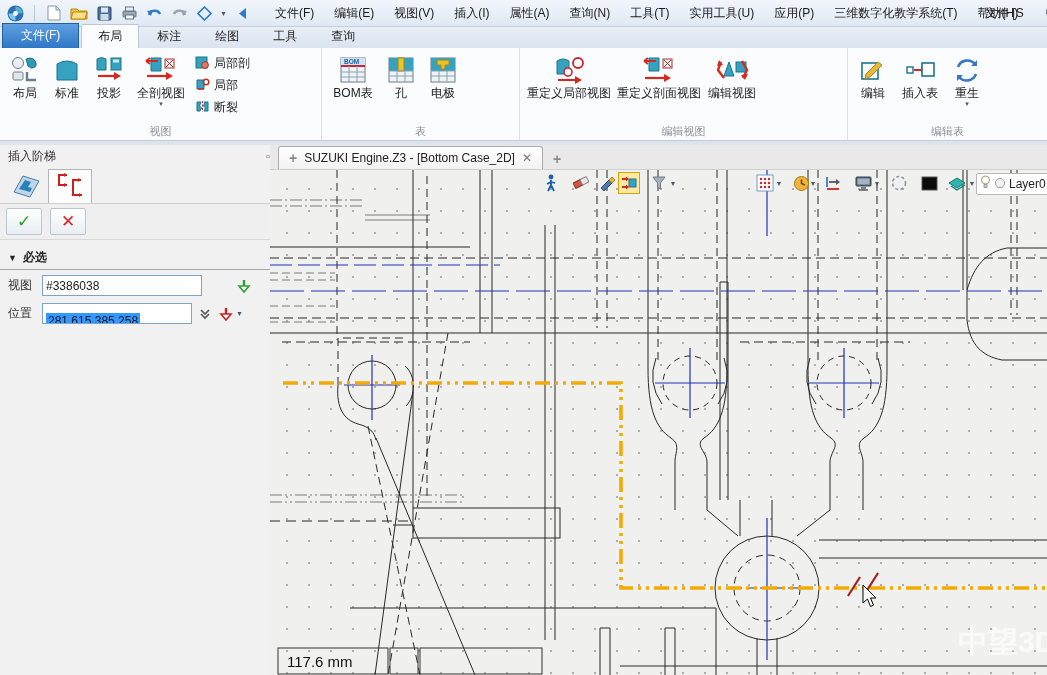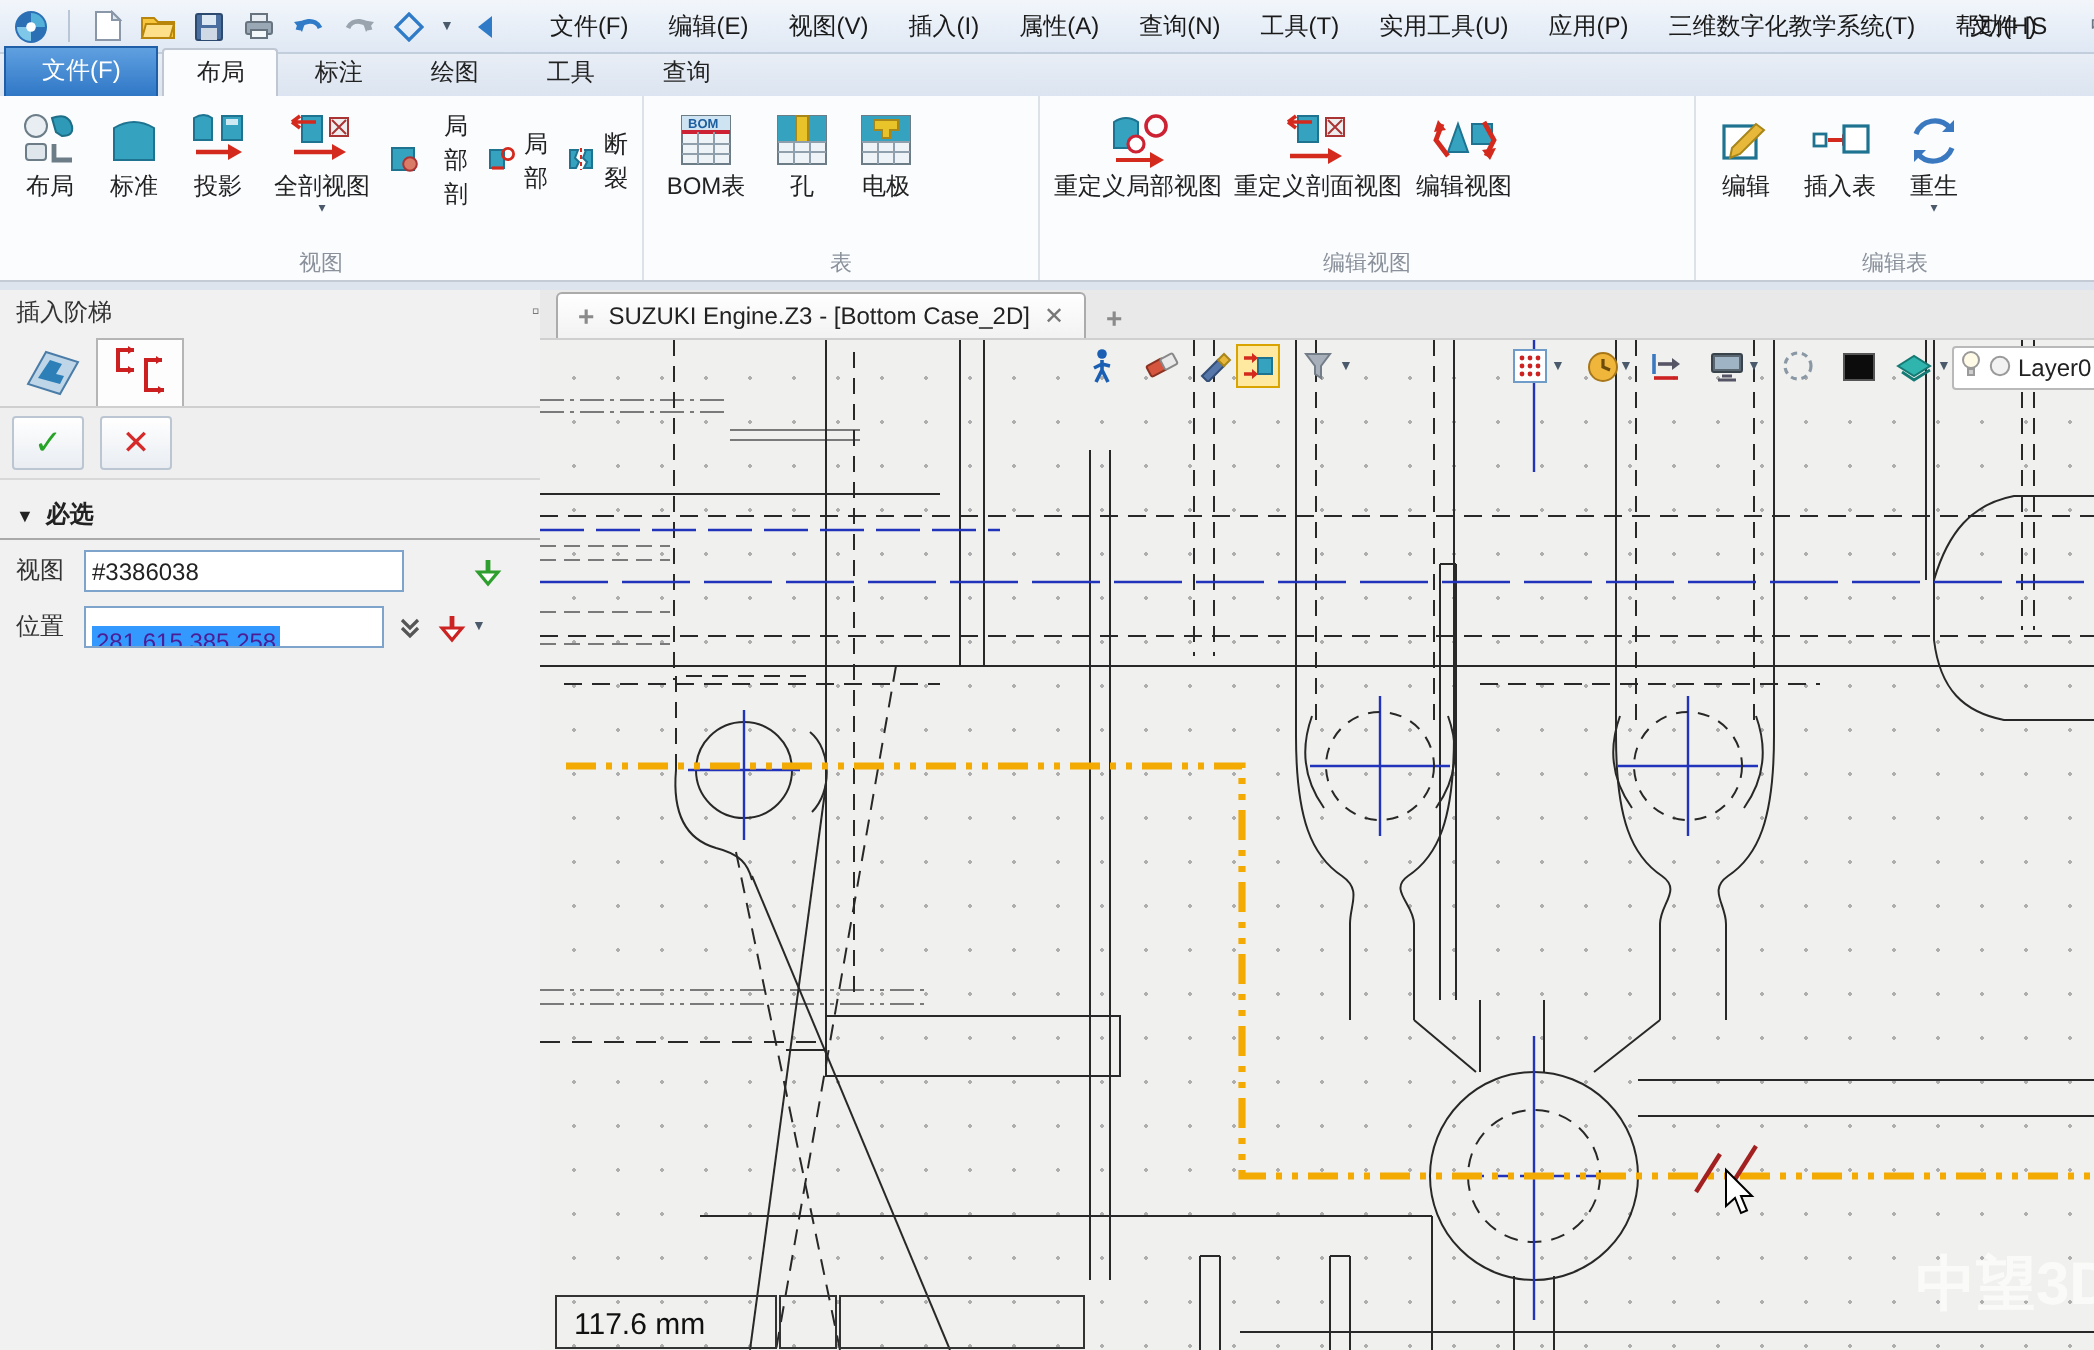--- a/index.html
+++ b/index.html
@@ -25,21 +25,21 @@
   .rtab.file { background:linear-gradient(#5fa0e0,#2f77c6); color:#fff; border:1px solid #1f5fa8; border-bottom:none; padding:3px 18px 4px; }
   .rtab.active { background:#fbfcfe; border:1px solid #bfc7d2; border-bottom:none; border-radius:2px 2px 0 0; }
 
   
   .ribbon { position:absolute; left:0; top:48px; width:1047px; height:93px; background:#fbfcfe; border-bottom:1px solid #c5cbd4; display:flex; overflow:hidden; }
   .rgroup { position:relative; height:100%; border-right:1px solid #dde2e9; padding:2px 4px 16px 4px; display:flex; align-items:flex-start; }
   .glabel { position:absolute; bottom:1px; left:0; right:0; text-align:center; color:#8a919b; font-size:11px; }
   .rbtn { display:flex; flex-direction:column; align-items:center; justify-content:flex-start; padding:2px 2px; min-width:42px; height:74px; border:1px solid transparent; border-radius:2px; }
   .ric { height:34px; display:flex; align-items:center; justify-content:center; }
   .rlabel { text-align:center; line-height:13px; white-space:pre-line; }
-  .smallcol { display:flex; gap:3px; padding-top:4px;text-align:right; }
+  .smallcol { display:flex; flex-direction:column; gap:3px; padding-top:4px; }
   .sbtn { display:flex; align-items:center; gap:4px; padding:1px 3px; }
   .ric svg, .qic svg, .ctb svg { display:block; }
 
   
   .panel { position:absolute; left:0; top:145px; width:298px; height:530px; background:#f1f1f1; border-right:1px solid #aeb4bc; }
   .phead { height:22px; display:flex; align-items:center; padding:0 8px; color:#333; }
   .phead .winbtns { margin-left:auto; display:flex; gap:10px; color:#777; font-size:11px; }
   .ptabs { height:37px; display:flex; align-items:flex-end; padding-left:4px; border-bottom:1px solid #cfcfcf; }
   .ptab { width:44px; height:34px; display:flex; align-items:center; justify-content:center; }
   .ptab.active { background:#fdfdfd; border:1px solid #b5b5b5; border-bottom:none; }
@@ -48,21 +48,21 @@
   .abtn.ok { color:#27a327; }
   .abtn.cancel { color:#d62a2a; }
   .infob { margin-left:auto; width:20px; height:20px; border-radius:50%; background:radial-gradient(circle at 35% 30%, #5aa0e6, #1b5fb0); color:#fff; font-weight:bold; font-style:italic; font-family:"Liberation Serif",serif; display:flex; align-items:center; justify-content:center; font-size:13px; }
   .psection { height:24px; display:flex; align-items:center; gap:6px; padding:0 8px; font-weight:bold; border-bottom:1px solid #a9a9a9; margin-top:6px; }
   .psection .tri { font-size:9px; }
   .frow { display:flex; align-items:center; gap:6px; padding:5px 8px 2px; }
   .flabel { width:28px; color:#333; }
   .finput { height:21px; background:#fff; border:1px solid #7fa4cb; display:flex; align-items:center; padding:0 3px; overflow:hidden; white-space:nowrap; }
   .finput.v1 { width:160px; }
   .finput.v2 { width:150px; }
-  .selval { background:#3399ff; color:#4c1d95; padding:1px 2px;margin-top:14px; }
+  .selval { background:#3399ff; color:#0f172a; padding:1px 2px;margin-top:14px; }
   .fic { display:flex; align-items:center; gap:2px; }
 
   
   .tabbar { position:absolute; left:270px; top:145px; width:777px; height:25px; background:#e9e9e9; display:flex; align-items:flex-end; border-bottom:1px solid #cfcfcf; }
   .dtab { margin-left:8px; height:23px; background:linear-gradient(#ffffff,#f2f2f2); border:1px solid #ababab; border-bottom:none; border-radius:3px 3px 0 0; display:flex; align-items:center; gap:7px; padding:0 10px; }
   .dtab .plus, .newtab { color:#8a8a8a; font-size:14px; font-weight:bold; }
   .dtab .close { color:#777; font-size:12px; }
   .newtab { margin-left:10px; padding-bottom:2px; }
 
   

